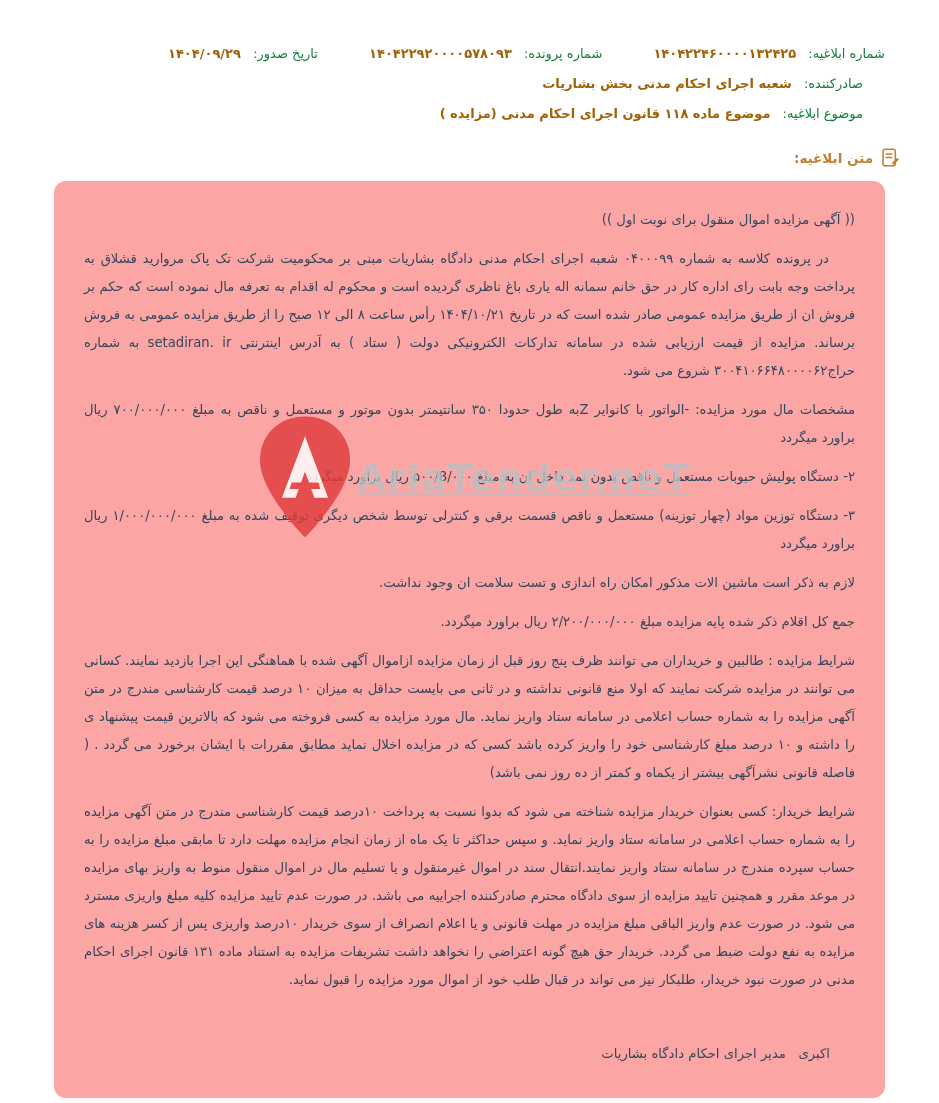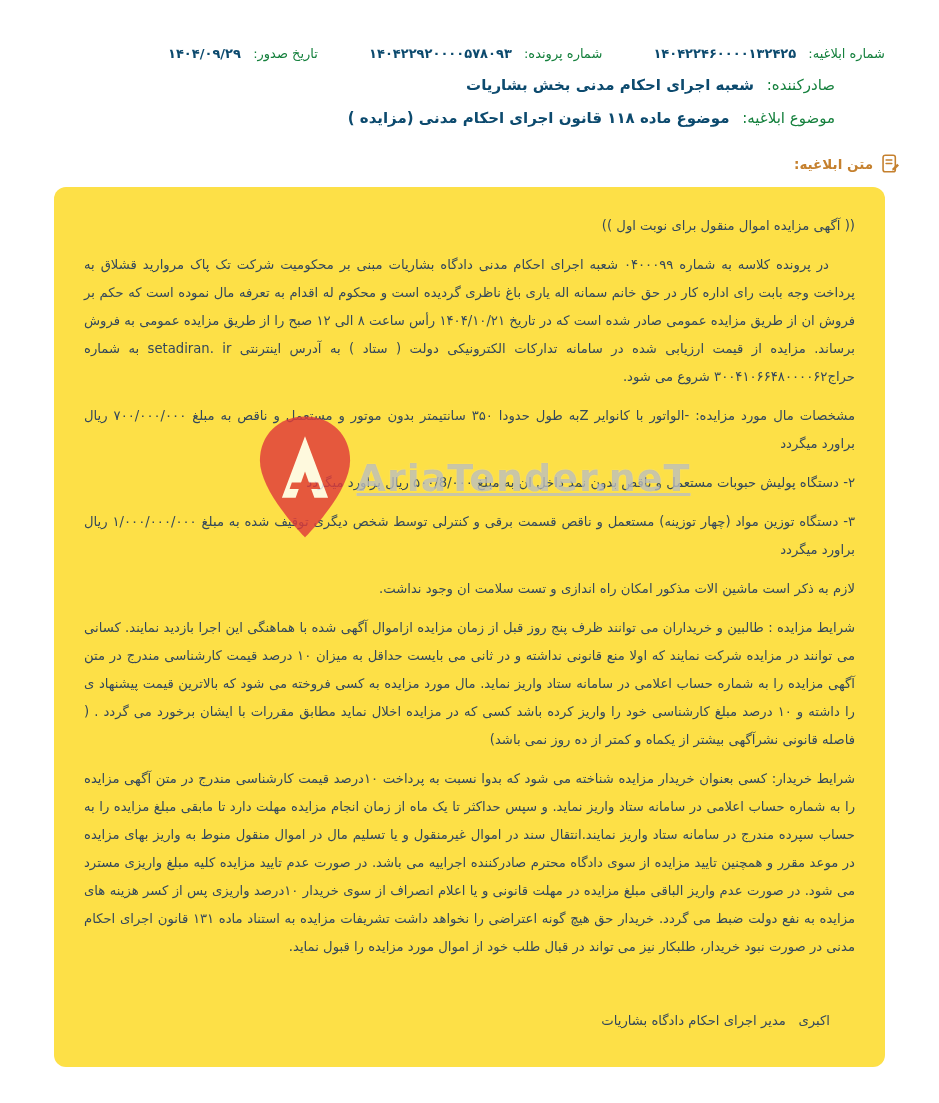--- a/index.html
+++ b/index.html
@@ -14,43 +14,43 @@
 
   
   .top-row {
     direction:rtl;
     display:flex; justify-content:space-between; align-items:center;
     padding:0 54px 0 168px;
     font-size:13px;
   }
   .field { white-space:nowrap; }
   .label { color:#15803d;margin-left:8px; }
-  .value { color:#0c4a6e; font-weight:bold; }
+  .value { color:#a16207; font-weight:bold; }
 
   .center-row {
     direction:rtl; text-align:right;
-    padding-right:104px;
+    padding-right:76px;
     margin-top:15px;
-    font-size:15px;
+    font-size:13px;
   }
   .center-row .value { font-weight:bold; }
 
   .body-label-row {
     direction:rtl;
     display:flex; align-items:center; gap:7px;
     padding-right:38px;
     margin-top:26px;
   }
   .note-label { color:#c5802e; font-weight:bold; font-size:13.5px; }
   .note-icon { width:21px; height:21px; display:inline-block; }
 
   
   .content-box {
     margin:13px 54px 0 54px;
-    background:#fde047;
+    background:#fca5a5;
     border-radius:12px;
     padding:25px 30px 30px 30px;
     direction:rtl;
     font-size:13.2px;
     line-height:28px;
     color:#33475b;
     min-height:880px;
   }
   .content-box p { text-align:justify; margin-bottom:11px; }
   .title-line { text-align:right; margin-bottom:9px; }
@@ -119,20 +119,21 @@
     <span class="note-label">متن ابلاغیه:</span>
   </div>
 
   <div class="content-box">
     <p class="title-line">(( آگهی مزایده اموال منقول برای نوبت اول ))</p>
     <p class="first-para">در پرونده کلاسه به شماره ۰۴۰۰۰۹۹ شعبه اجرای احکام مدنی دادگاه بشاریات  مبنی بر محکومیت شرکت تک پاک مروارید قشلاق به پرداخت وجه بابت رای اداره کار در حق خانم سمانه اله یاری باغ ناظری گردیده است و محکوم له اقدام به تعرفه مال نموده است که حکم بر فروش ان از طریق مزایده عمومی صادر شده است که در تاریخ ۱۴۰۴/۱۰/۲۱ رأس ساعت  ۸  الی ۱۲ صبح را از طریق مزایده عمومی به فروش برساند. مزایده از قیمت ارزیابی شده در سامانه تدارکات الکترونیکی دولت ( ستاد )  به آدرس اینترنتی setadiran. ir به شماره حراج۳۰۰۴۱۰۶۶۴۸۰۰۰۰۶۲ شروع می شود.</p>
     <p>مشخصات مال مورد مزایده:  -الواتور با کانوایر Zبه طول حدودا ۳۵۰ سانتیمتر بدون موتور و مستعمل و ناقص  به مبلغ ۷۰۰/۰۰۰/۰۰۰ ریال براورد میگردد</p>
     <p>۲- دستگاه پولیش حبوبات مستعمل و ناقص بدون نمد داخل ان به مبلغ ۵۰۰/8/۰۰۰ ریال براورد میگردد</p>
     <p>۳- دستگاه توزین مواد (چهار توزینه) مستعمل و ناقص قسمت برقی و کنترلی توسط شخص دیگری توقیف شده  به مبلغ ۱/۰۰۰/۰۰۰/۰۰۰ ریال براورد میگردد</p>
     <p>لازم به ذکر است ماشین الات مذکور امکان راه اندازی و تست سلامت ان وجود نداشت.</p>
+    <p>جمع کل اقلام ذکر شده پایه مزایده مبلغ ۲/۲۰۰/۰۰۰/۰۰۰ ریال براورد میگردد.</p>
     <p>شرایط مزایده : طالبین و خریداران می توانند ظرف پنج روز قبل از زمان مزایده ازاموال آگهی شده با هماهنگی این اجرا بازدید نمایند. کسانی می توانند در مزایده شرکت نمایند که اولا منع قانونی نداشته و در ثانی می بایست حداقل به میزان ۱۰ درصد قیمت کارشناسی مندرج در متن آگهی مزایده را به شماره حساب اعلامی در سامانه ستاد واریز نماید. مال مورد مزایده به کسی فروخته می شود که بالاترین قیمت  پیشنهاد ی را داشته و ۱۰ درصد مبلغ کارشناسی خود را واریز کرده باشد کسی که در مزایده اخلال نماید مطابق مقررات با ایشان برخورد می گردد . ( فاصله قانونی نشرآگهی بیشتر از یکماه و کمتر از ده روز نمی باشد)</p>
     <p>شرایط خریدار: کسی بعنوان خریدار مزایده شناخته می شود که بدوا نسبت به پرداخت ۱۰درصد قیمت کارشناسی مندرج در متن آگهی مزایده را به شماره حساب اعلامی در سامانه ستاد واریز نماید. و سپس حداکثر تا یک ماه از زمان انجام مزایده مهلت دارد تا مابقی مبلغ مزایده را به حساب سپرده مندرج در سامانه ستاد واریز نمایند.انتقال سند در اموال غیرمنقول و یا تسلیم مال در اموال منقول منوط به واریز بهای مزایده در موعد مقرر و همچنین تایید مزایده از سوی دادگاه محترم صادرکننده اجراییه می باشد. در صورت عدم تایید مزایده کلیه مبلغ واریزی مسترد می شود. در صورت عدم واریز الباقی مبلغ مزایده در مهلت قانونی و یا اعلام انصراف از سوی خریدار ۱۰درصد واریزی پس از کسر هزینه های مزایده به نفع دولت ضبط می گردد. خریدار حق هیچ گونه اعتراضی را نخواهد داشت تشریفات مزایده به استناد ماده ۱۳۱ قانون اجرای احکام مدنی در صورت نبود خریدار، طلبکار نیز می تواند در قبال طلب خود از اموال مورد مزایده را قبول نماید.</p>
     <div class="signature">اکبری   مدیر اجرای احکام دادگاه بشاریات</div>
   </div>
 
 </div>
 
 <div class="watermark">
   <span class="wm-logo">
     <svg viewBox="0 0 100 120" width="112" height="132">

